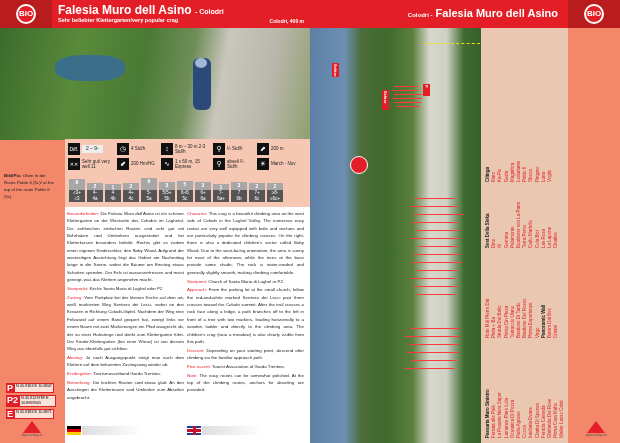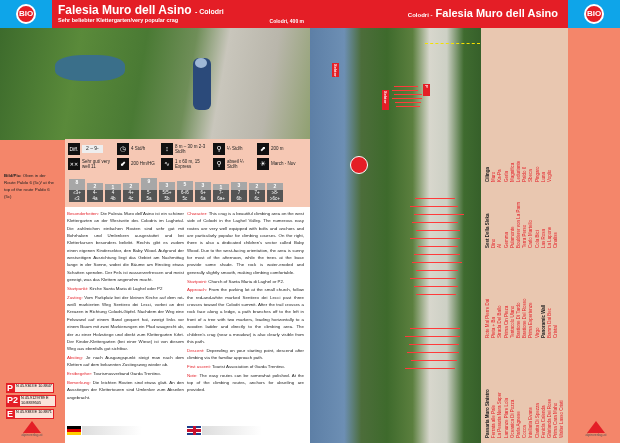--- a/index.html
+++ b/index.html
@@ -2,21 +2,21 @@
 <html><head>
 <meta charset="utf-8">
 <style>
   *{box-sizing:border-box;margin:0;padding:0}
   html,body{width:620px;height:443px;overflow:hidden;background:#fff}
   body{font-family:"Liberation Sans",sans-serif;position:relative}
   .spread{position:absolute;left:0;top:0;width:620px;height:443px}
   .hdr{position:absolute;top:0;height:28px;background:#e41e26;color:#fff}
   .hdr-l{left:52px;width:258px}
   .hdr-r{left:310px;width:258px}
-  .tab{position:absolute;top:0;width:52px;height:44px;background:#0ea5e9}
+  .tab{position:absolute;top:0;width:52px;height:44px;background:#b91c1c}
   .tab-l{left:0}.tab-r{left:568px}
   .bio{position:absolute;top:4px;width:20px;height:20px;border-radius:50%;background:#e41e26;border:2px solid #fff;color:#fff;font-size:8px;font-weight:bold;text-align:center;line-height:16px}
   .tab-l .bio{left:16px}.tab-r .bio{left:16px}
   .title-l{position:absolute;left:6px;top:3px;font-size:12px;font-weight:bold;white-space:nowrap}
   .title-l small{font-size:7px;font-weight:bold}
   .sub-l{position:absolute;left:6px;top:17px;font-size:5.5px;font-weight:bold;white-space:nowrap}
   .loc-l{position:absolute;right:6px;top:18px;font-size:5px;font-weight:bold}
   .title-r{position:absolute;right:10px;top:7px;font-size:11px;font-weight:bold;white-space:nowrap}
   .title-r small{font-size:6px}
   .side-l{position:absolute;left:0;top:28px;width:65px;height:415px;background:#f4866a}

